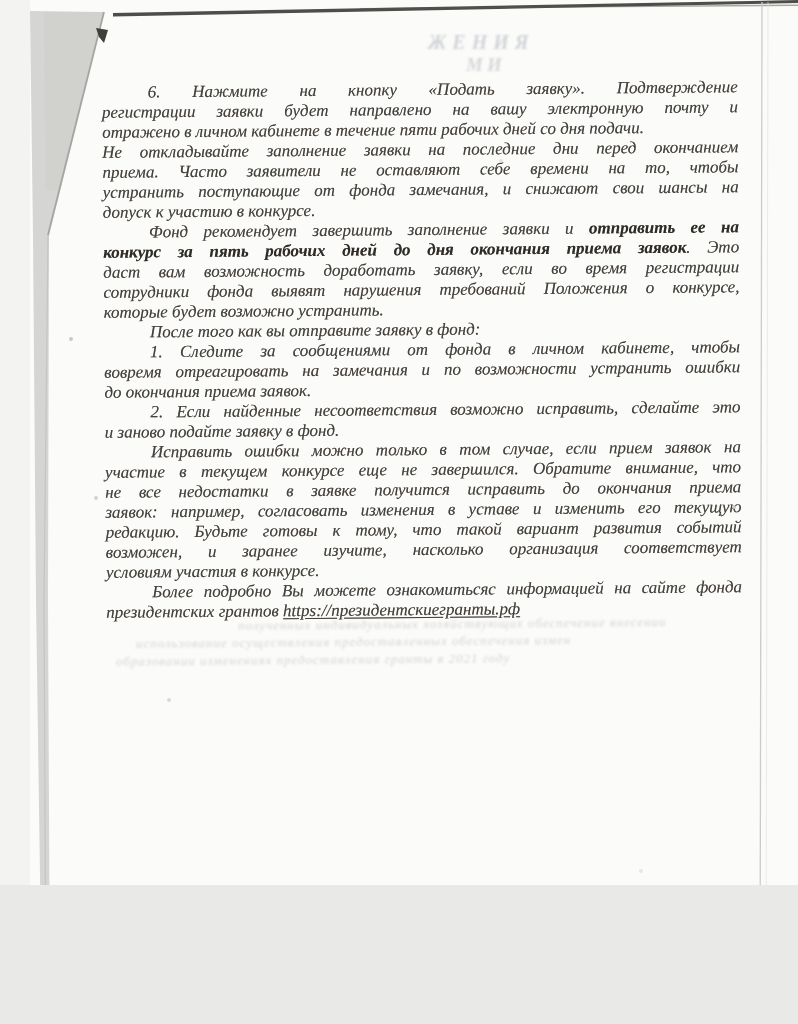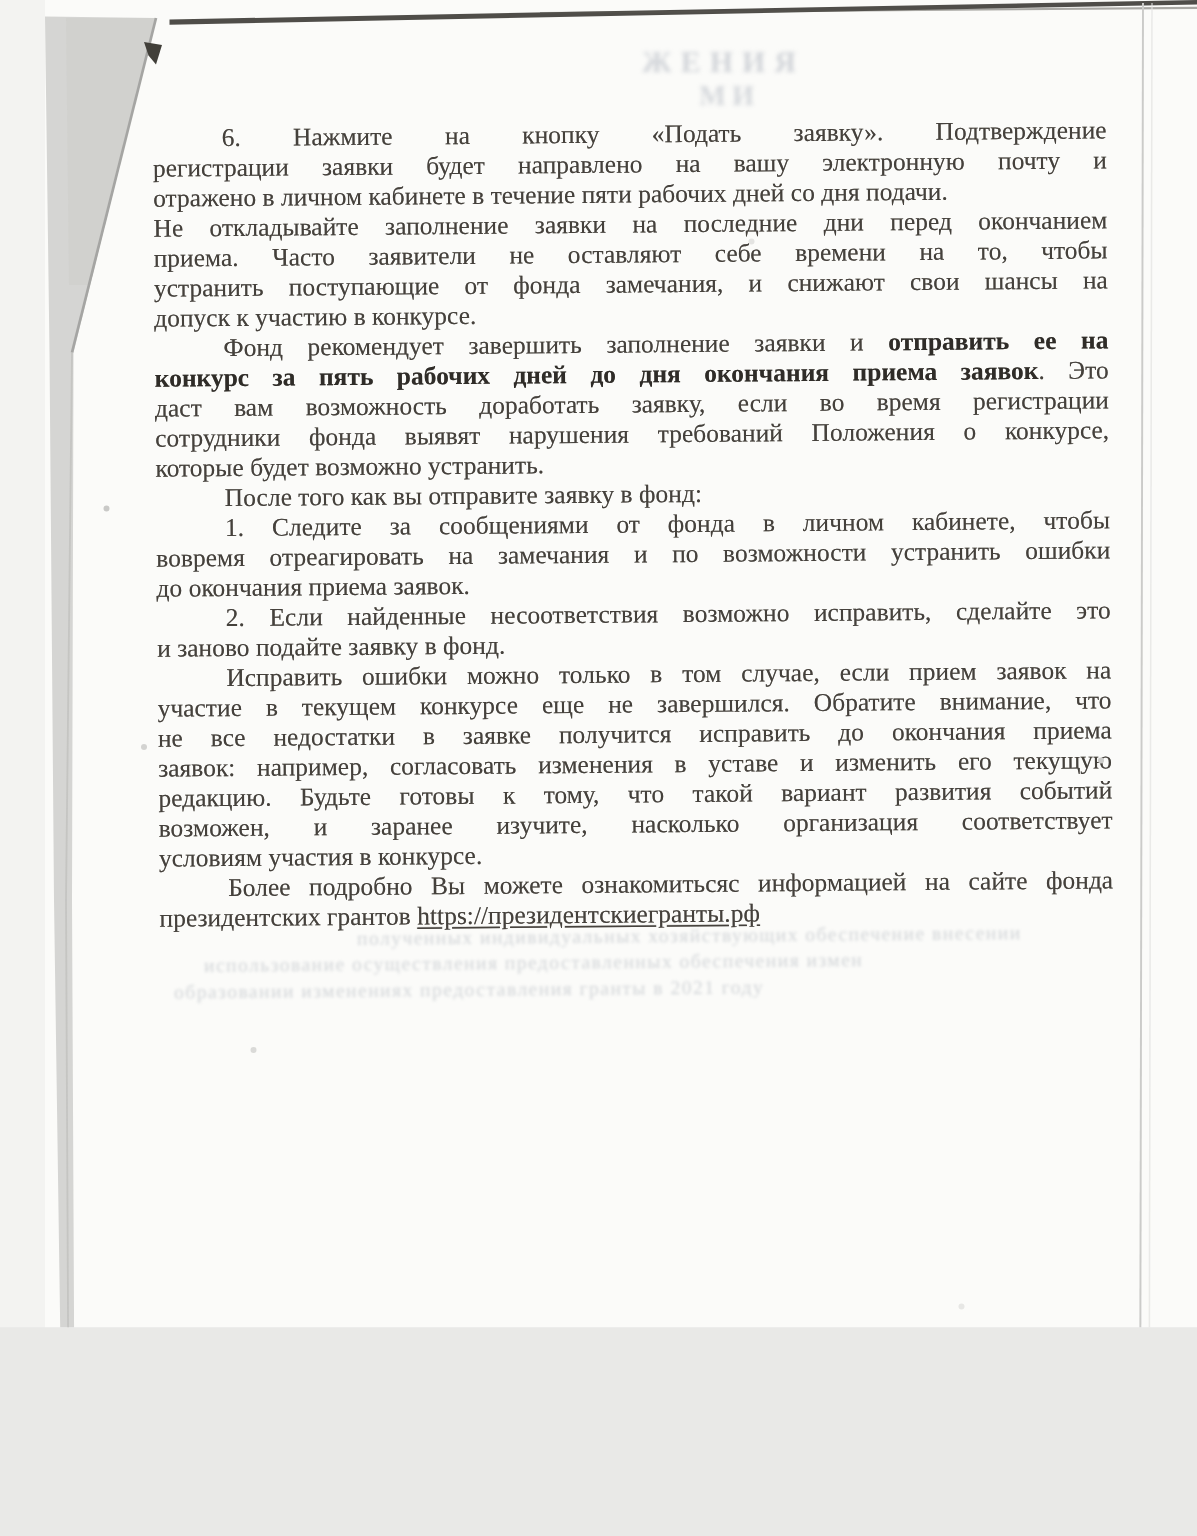--- a/index.html
+++ b/index.html
@@ -1,17 +1,17 @@
 <!DOCTYPE html>
 <html><head>
 <meta charset="utf-8">
 <style>
   html,body{margin:0;padding:0;background:#e9e9e7;}
   #scan{position:relative;width:798px;height:885px;overflow:hidden;
-        background:#f3f3f1;font-family:"Liberation Serif", serif;}
+        background:#f3f3f1;font-family:"Liberation Serif", serif;font-style:italic;}
   #paper{position:absolute;left:30px;top:0;right:0;bottom:0;background:#fbfbf9;}
   #artifacts{position:absolute;left:0;top:0;pointer-events:none;}
   
   #textblock{position:absolute;left:104px;top:80px;width:636px;
              transform:rotate(-0.5deg);transform-origin:50% 50%;
              color:#45413c;text-shadow:0 0 .4px rgba(70,66,60,.55);}
   .tl{height:20px;line-height:20px;font-size:17px;white-space:normal;}
   .tl.just{text-align:justify;text-align-last:justify;}
   .tl.ind{padding-left:46px;}
   .tl b{font-weight:bold;color:#2f2c28;}

